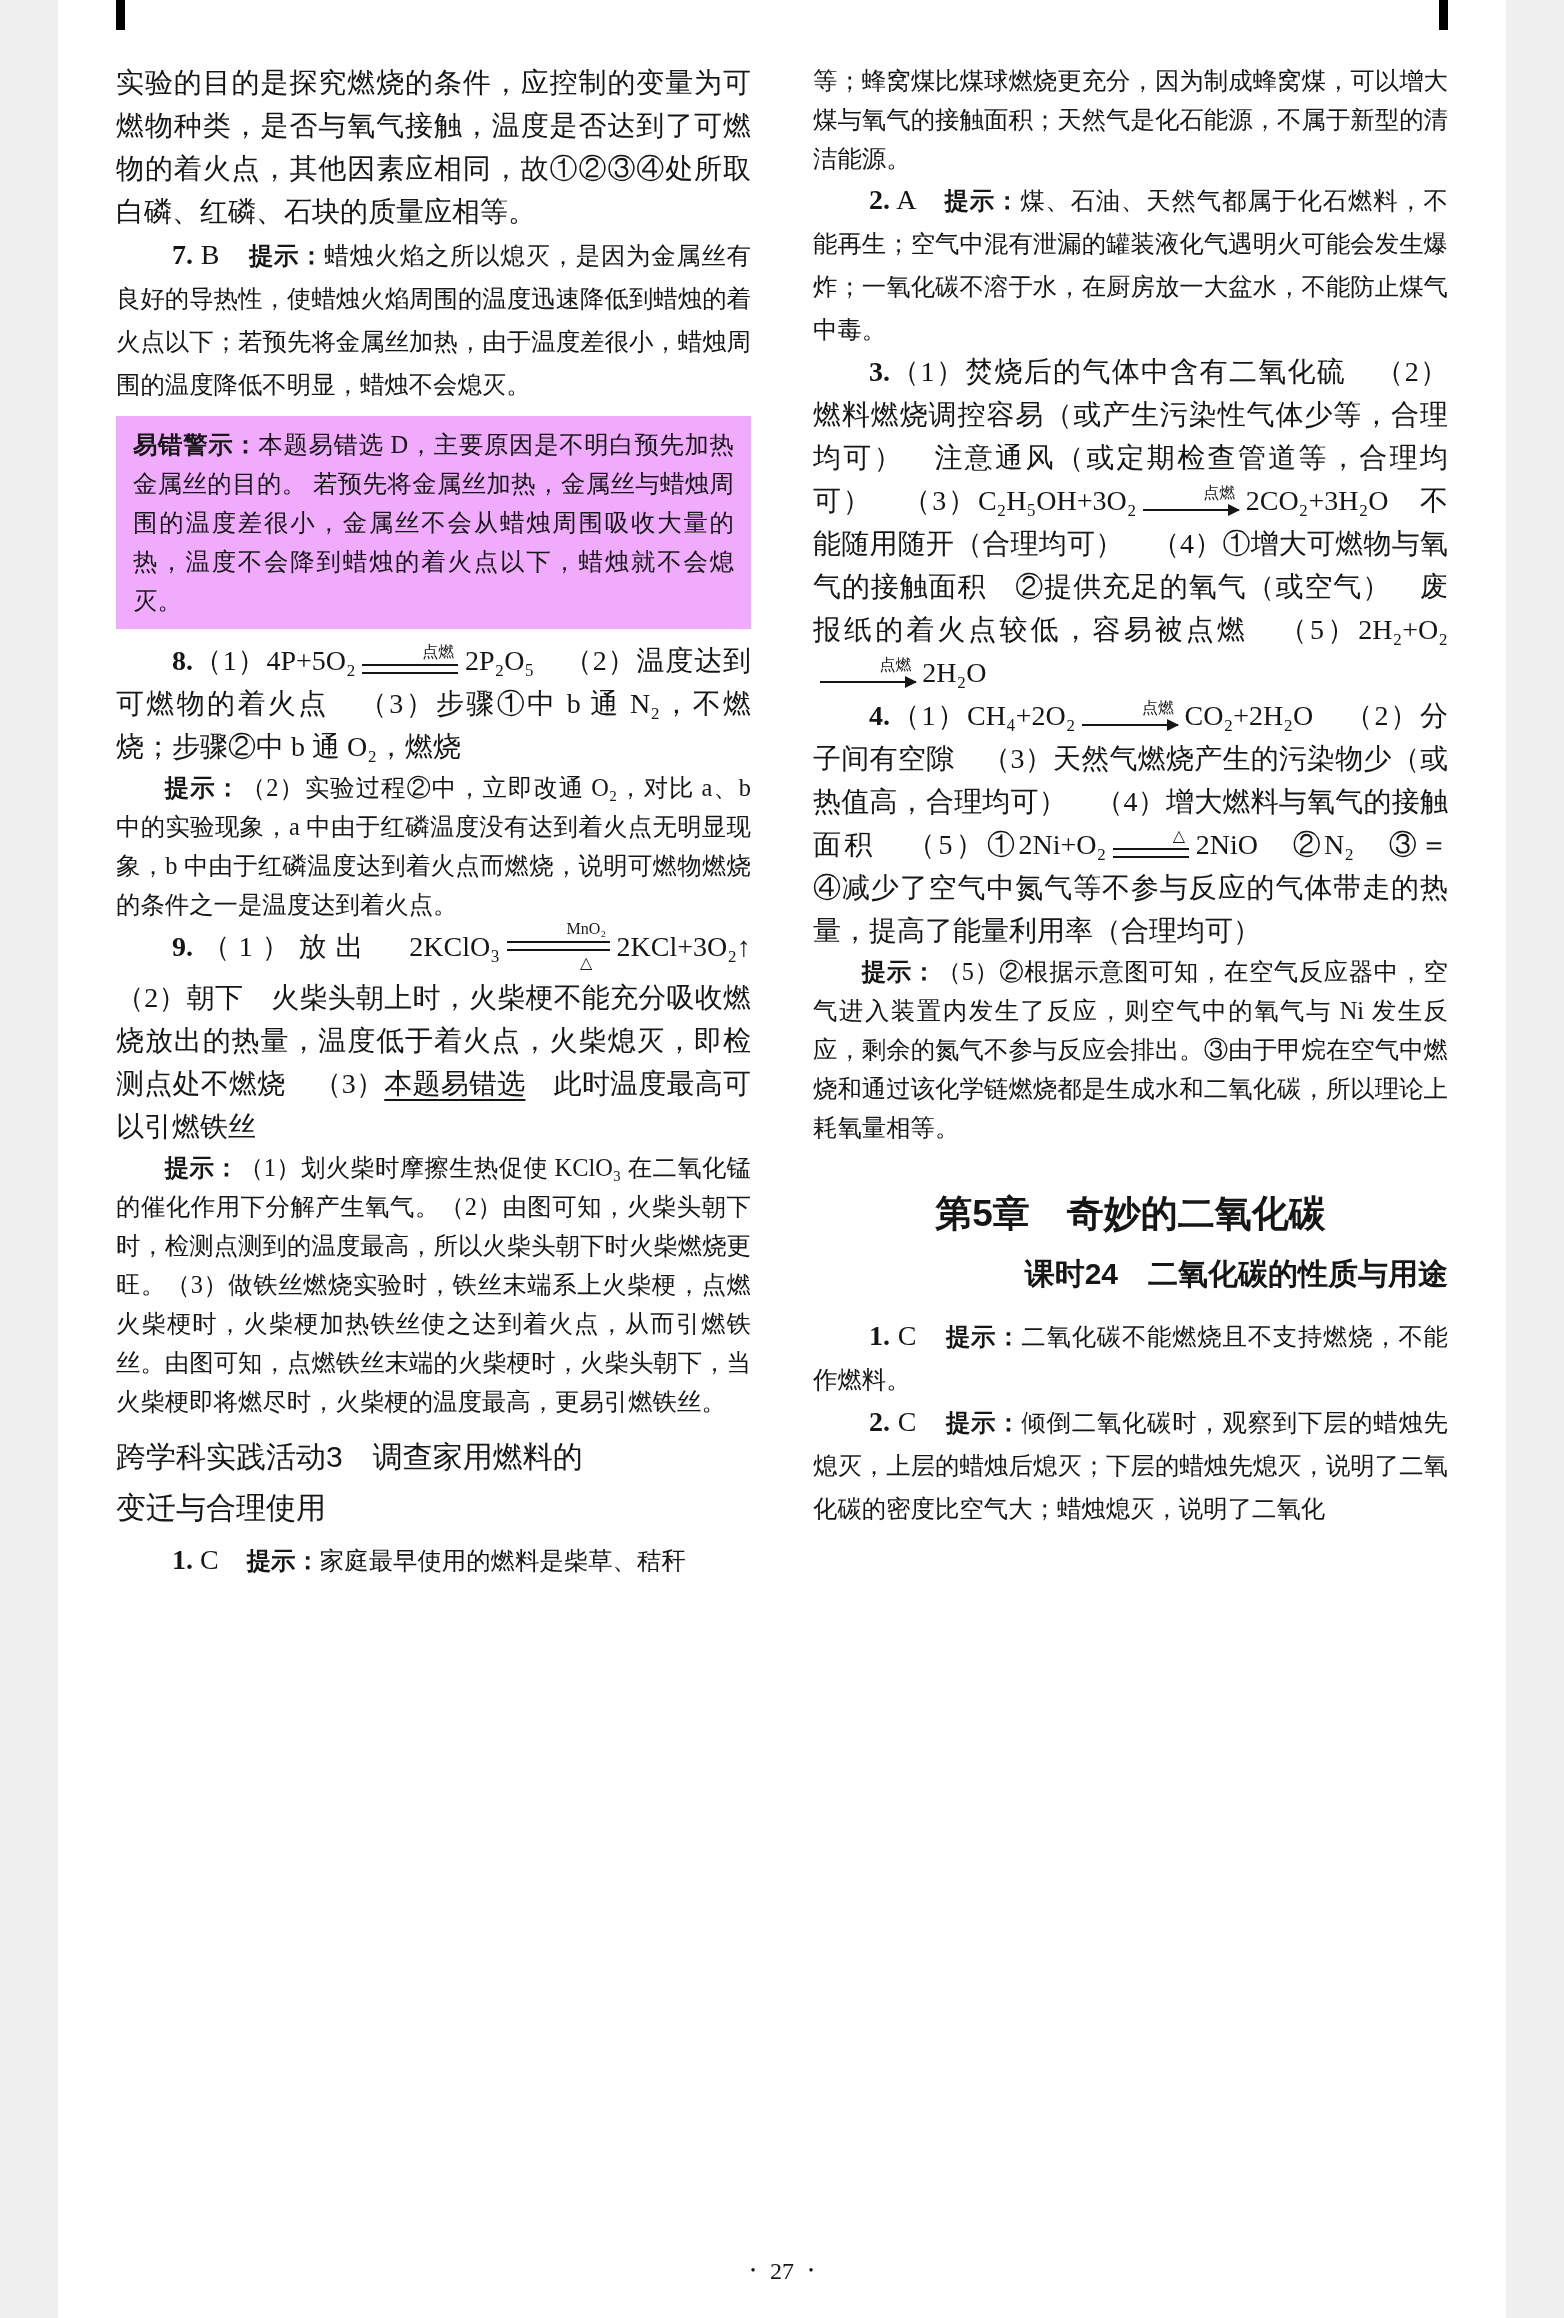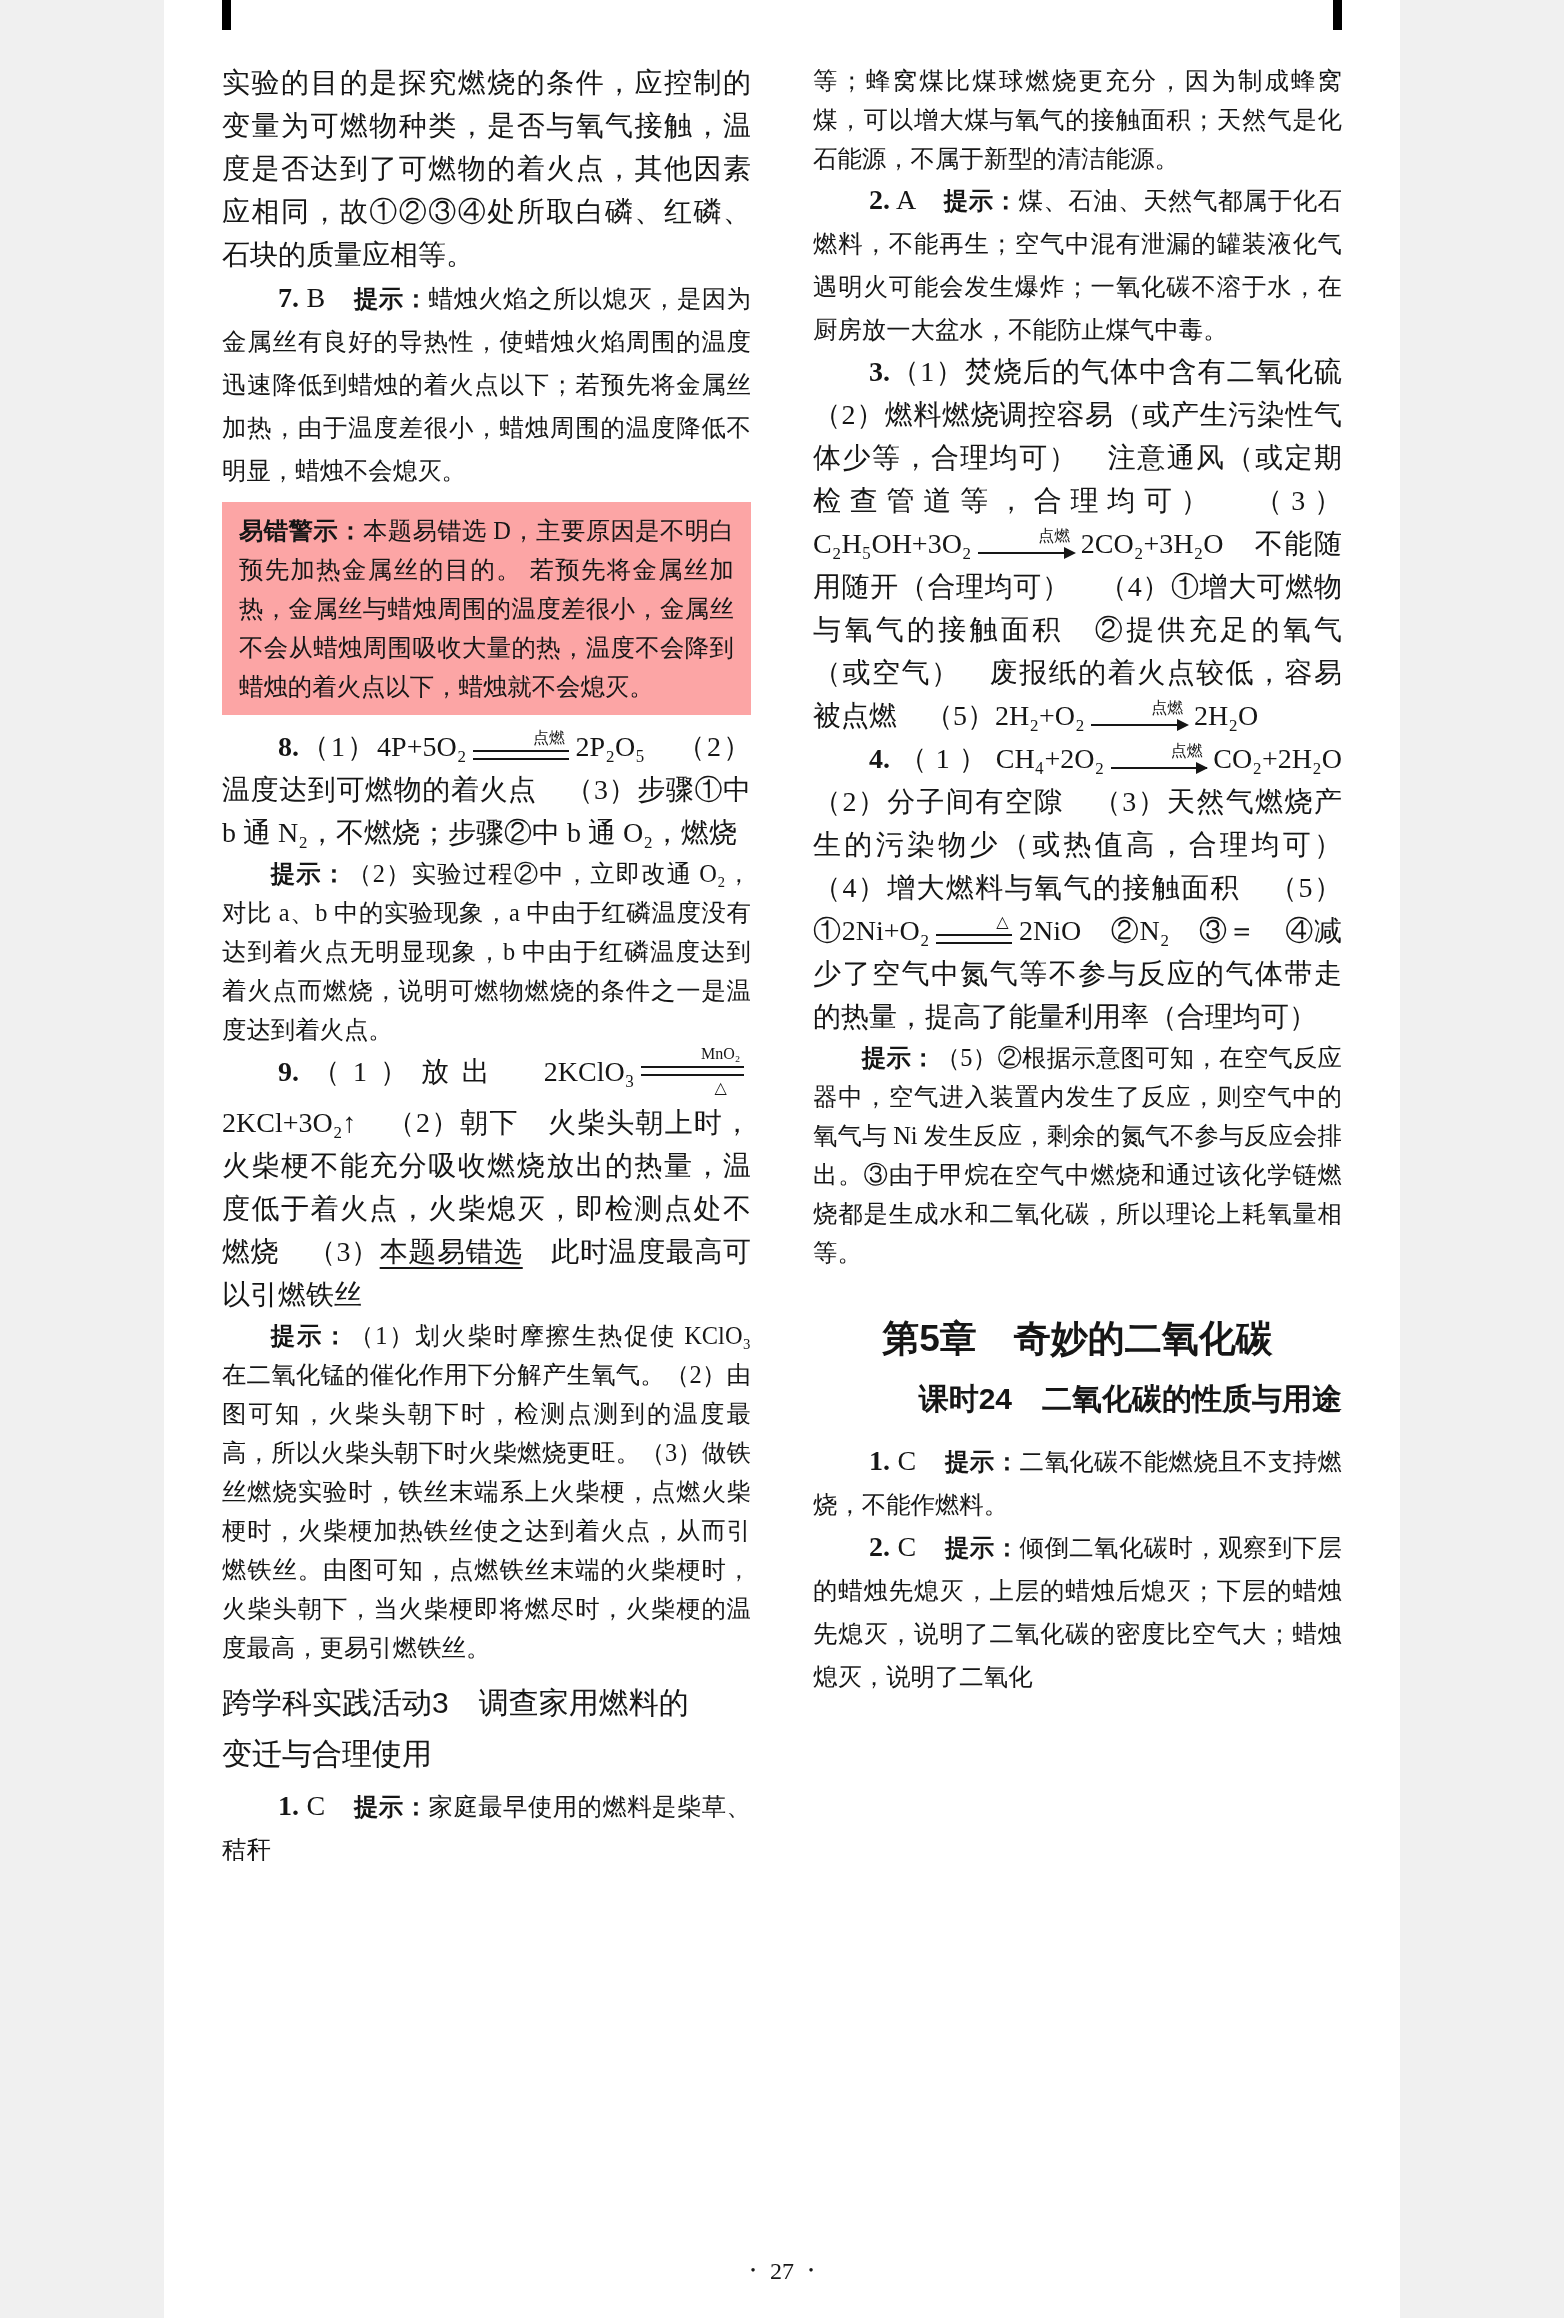--- a/index.html
+++ b/index.html
@@ -1,18 +1,18 @@
 <!DOCTYPE html>
 <html lang="zh" style="font-size:10.5px"><head>
 <meta charset="utf-8">
 <style>
   html,body{margin:0;padding:0;background:#f0f0f0;}
   .page{
     position:relative;
-    width:1236px;height:2319px;
+    width:1448px;height:2319px;
     background:#ffffff;
     margin:0 auto;
     overflow:hidden;
     font-family:"Liberation Serif","DejaVu Serif",serif;
     color:#161616;
   }
   .corner-mark{position:absolute;top:0;width:9.2px;height:30px;background:#000;}
   .corner-mark.left{left:58px;}
   .corner-mark.right{right:58px;}
 
@@ -37,21 +37,21 @@
   
   .rx{display:inline-flex;flex-direction:column;align-items:center;
       vertical-align:middle;margin:0 6.6px;transform:translateY(-4px);}
   .rx .ab,.rx .bl{font-size:16px;line-height:1.15;white-space:nowrap;padding:0 4px;}
   .rx .ln{align-self:stretch;min-width:63px;}
   .rx .ln.eq{height:6px;border-top:2px solid #161616;border-bottom:2px solid #161616;margin:2.6px 0;}
   .rx .ln.arrow{position:relative;height:2px;background:#161616;margin:6.6px 0 4px 0;}
   .rx .ln.arrow::after{content:"";position:absolute;right:-1.3px;top:-5.3px;
       border-left:12px solid #161616;border-top:6px solid transparent;border-bottom:6px solid transparent;}
 
-  .k-warn{background:#fca5a5;padding:9.2px 17px;margin:10.5px 0;}
+  .k-warn{background:#f0abfc;padding:9.2px 17px;margin:10.5px 0;}
 
   .k-heading{font-family:"Liberation Sans","DejaVu Sans",sans-serif;font-weight:400;
       font-size:30px;line-height:51px;text-align:left;text-indent:0;margin:9.2px 0 5.3px 0;}
   .k-chapter{font-family:"Liberation Sans","DejaVu Sans",sans-serif;font-weight:700;
       font-size:37px;line-height:46px;text-align:center;text-indent:0;margin:44px 0 17px 0;}
   .k-lesson{font-family:"Liberation Sans","DejaVu Sans",sans-serif;font-weight:700;
       font-size:30px;line-height:40px;text-align:right;text-indent:0;margin:13px 0 20px 0;}
 
   .footer{
     position:absolute;left:0;right:0;bottom:34px;

